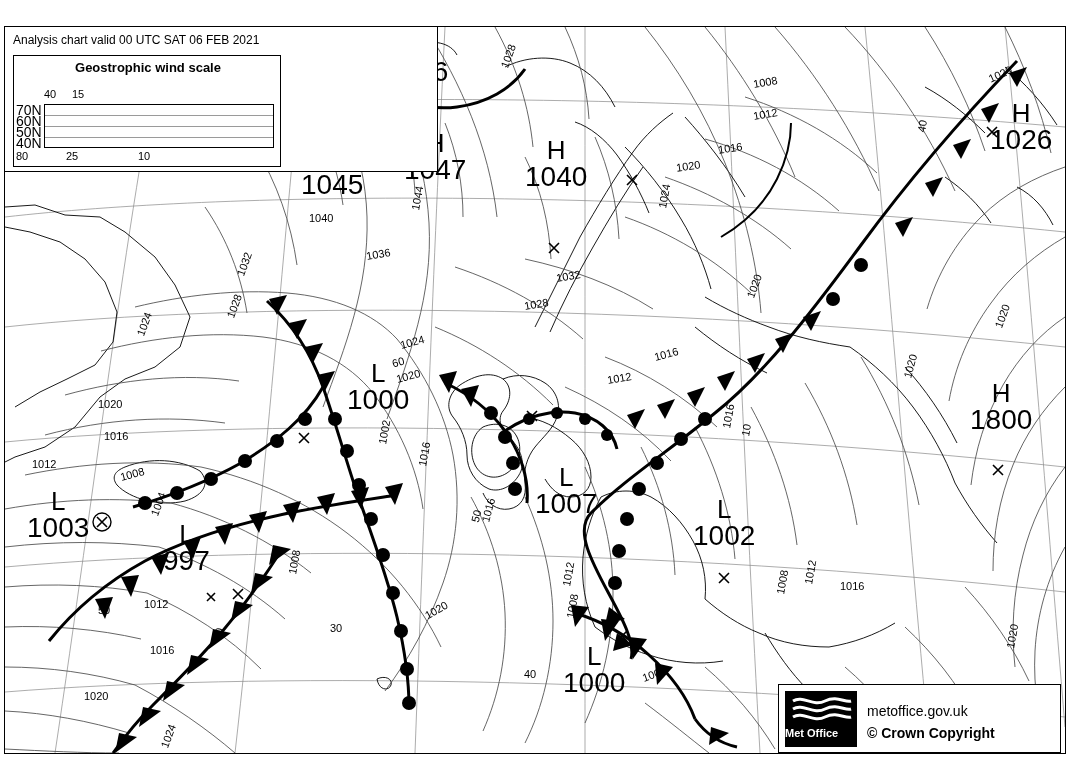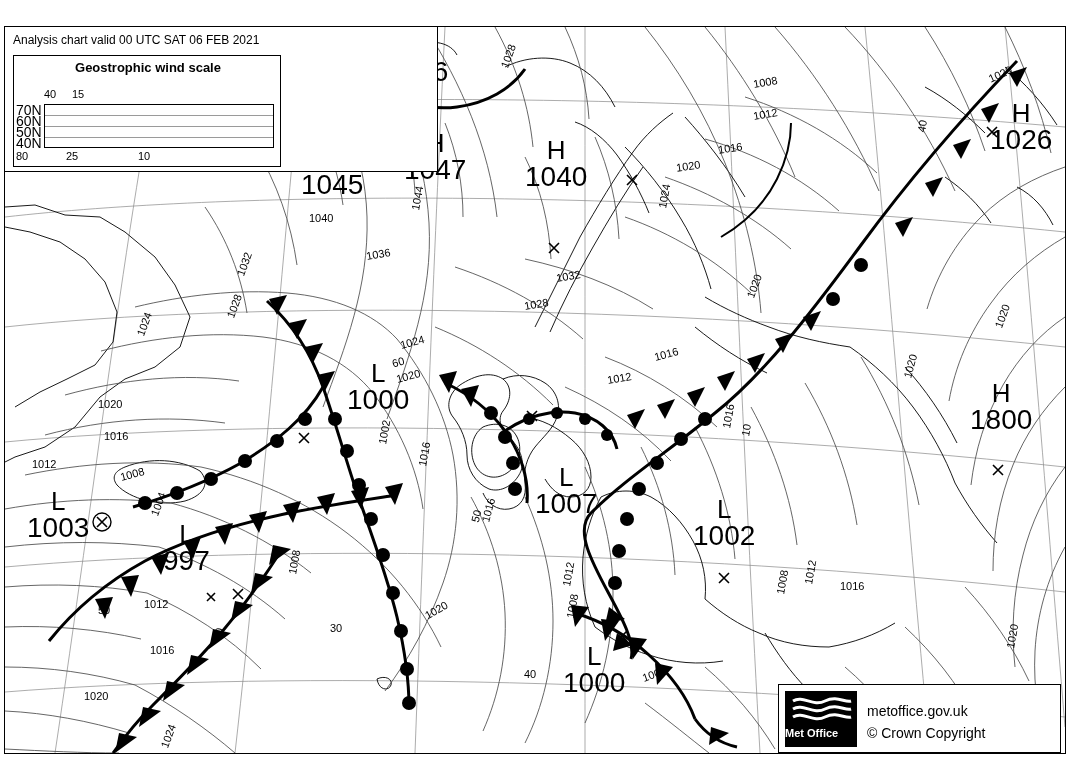--- a/index.html
+++ b/index.html
@@ -17,21 +17,21 @@
   #scalegrid{position:absolute;left:30px;top:48px;width:230px;height:44px;border:1px solid #000;box-sizing:border-box;}
   #scalegrid div.row{height:11px;border-bottom:1px solid #9a9a9a;box-sizing:border-box;}
   #scalegrid div.row:last-child{border-bottom:none;}
   .rowlabel{position:absolute;left:2px;font-size:14px;}
   .toplabel{position:absolute;font-size:11px;}
   .botlabel{position:absolute;font-size:11px;top:94px;}
   
   #logo{position:absolute;left:778px;top:684px;width:283px;height:69px;border:1px solid #000;background:#fff;box-sizing:border-box;}
   #logoblock{position:absolute;left:6px;top:6px;width:72px;height:56px;background:#000;}
   #logotext1{position:absolute;left:88px;top:18px;font-size:14px;}
-  #logotext2{position:absolute;left:88px;top:40px;font-size:14px;}
+  #logotext2{position:absolute;left:88px;top:40px;font-size:14px;font-weight:bold;}
   .logoword{position:absolute;left:0;top:36px;width:72px;text-align:left;color:#fff;font-size:11px;font-weight:bold;}
   
   .syslabel{position:absolute;text-align:center;line-height:1.0;}
   .syslabel .letter{font-size:26px;font-weight:normal;font-family:"Liberation Sans",sans-serif;}
   .syslabel .value{font-size:28px;font-family:"Liberation Sans",sans-serif;}
   .isolabel{position:absolute;font-size:11px;color:#000;}
 </style>
 </head>
 <body>
 

